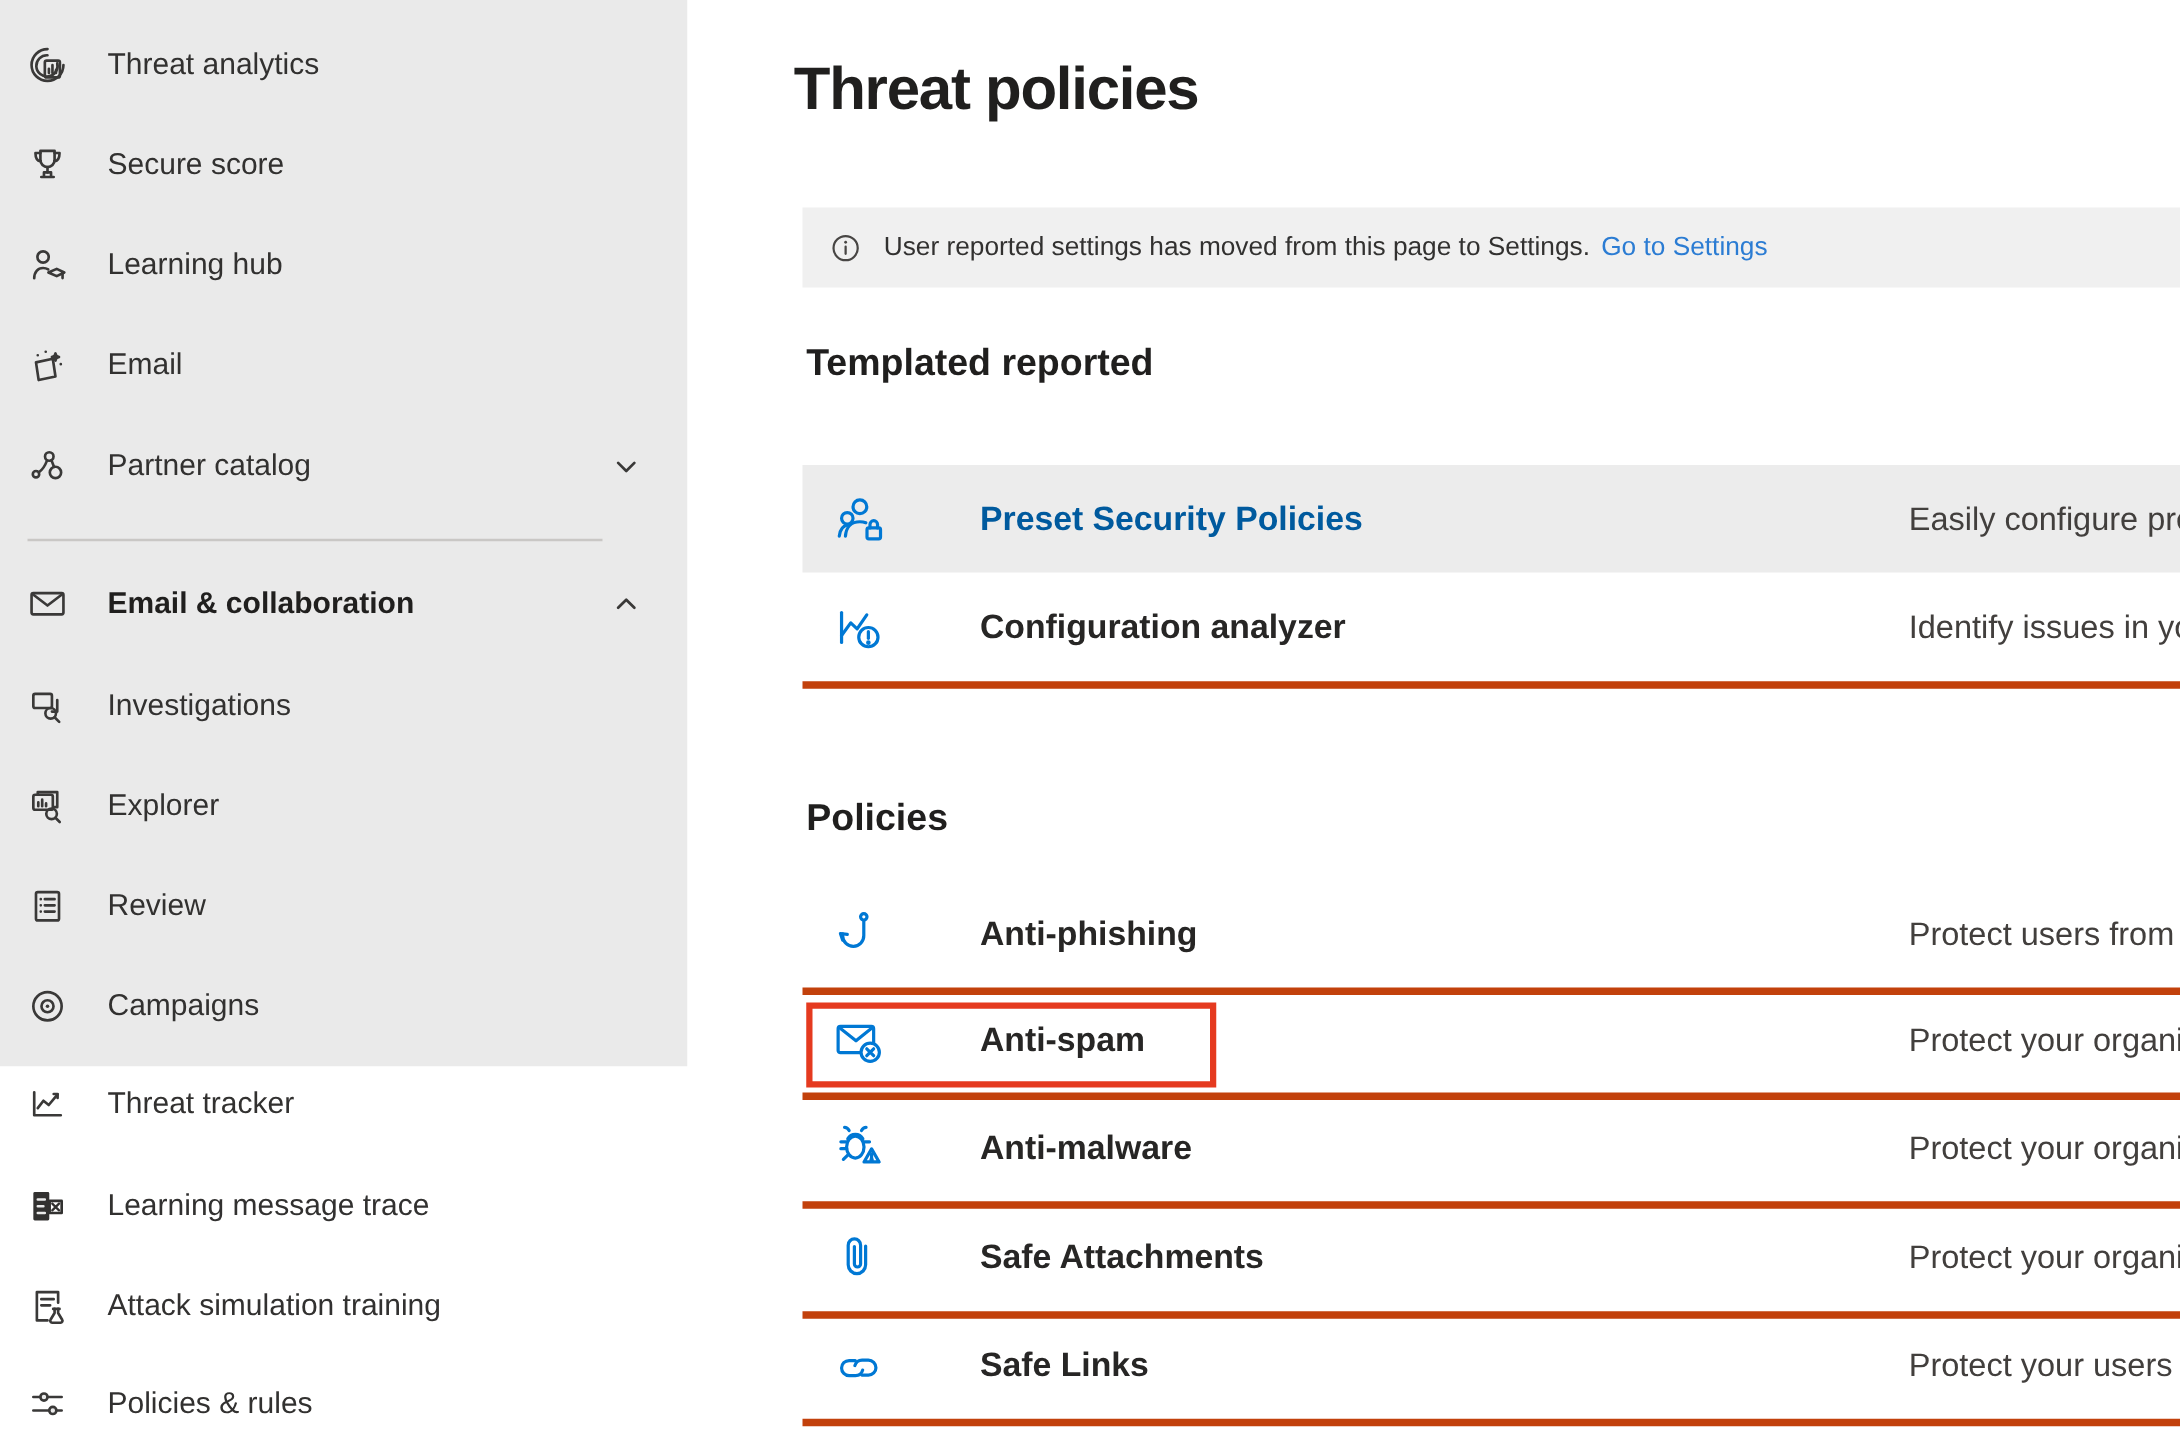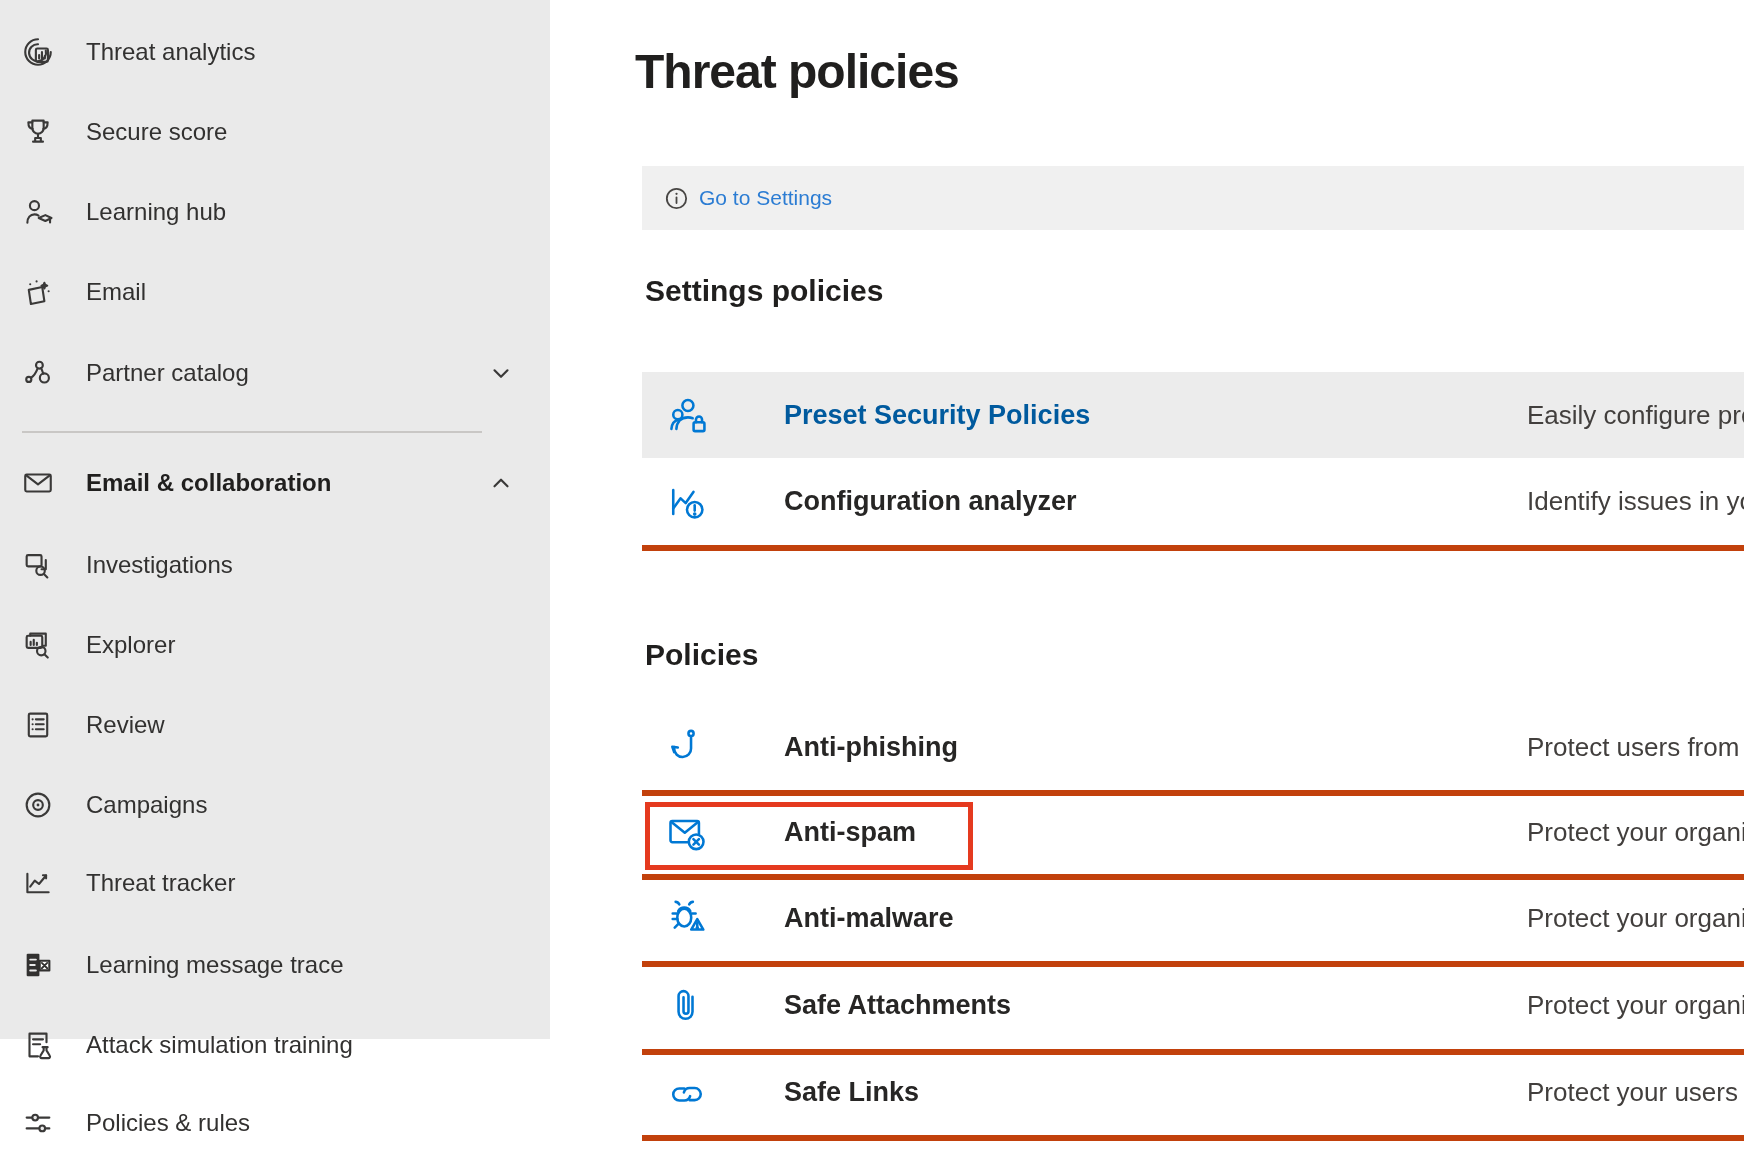--- a/index.html
+++ b/index.html
@@ -2,21 +2,21 @@
 <html><head>
 <meta charset="utf-8">
 <style>
   html,body{margin:0;padding:0;}
   body{
     width:1744px;height:1151px;overflow:hidden;position:relative;
     background:#ffffff;font-family:"Liberation Sans","DejaVu Sans",sans-serif;
     -webkit-font-smoothing:antialiased;
   }
   
-  #sidebar{position:absolute;left:0;top:0;width:550px;height:1039px;background:#eaeaea;}
+  #sidebar{position:absolute;left:0;top:0;width:550px;height:853px;background:#eaeaea;}
   .nav-item{position:absolute;left:0;width:550px;height:80px;display:flex;align-items:center;cursor:pointer;}
   .nav-icon{width:36px;height:36px;margin-left:20px;flex:0 0 36px;display:flex;align-items:center;justify-content:center;}
   .nav-icon svg{width:34px;height:34px;fill:none;stroke:#3a3938;stroke-width:1.5;stroke-linecap:round;stroke-linejoin:round;}
   .nav-label{margin-left:30px;font-size:24px;color:#323130;white-space:nowrap;}
   .nav-item.bold .nav-label{font-weight:700;color:#201f1e;}
   .nav-chevron{position:absolute;left:488px;top:50%;margin-top:-13px;width:26px;height:26px;}
   .nav-chevron svg{width:26px;height:26px;fill:none;stroke:#3a3938;stroke-width:2;stroke-linecap:round;stroke-linejoin:round;}
   .nav-divider{position:absolute;left:22px;top:431px;width:460px;height:0;border-top:2px solid #c9c7c5;}
   
   #main{position:absolute;left:550px;top:0;width:1194px;height:1151px;background:#ffffff;}
@@ -226,24 +226,25 @@
   <h1 id="page-title">Threat policies</h1>
 
   <div class="banner">
     <span class="info-ic">
       <svg viewBox="0 0 24 24">
           <circle cx="12" cy="12" r="8.6"></circle>
           <path d="M12 11v5"></path>
           <path d="M12 7.8v.01" stroke-width="2"></path>
         </svg>
     </span>
+    <span class="banner-text">User reported settings has moved from this page to Settings.</span>
     <a class="banner-link">Go to Settings</a>
   </div>
 
-  <h2 class="sec-h" style="top:274px">Settings policies</h2>
+  <h2 class="sec-h" style="top:274px">Templated reported</h2>
 
   <div class="prow gray" style="top:372px;height:86px">
     <span class="row-icon">
       <svg viewBox="0 0 24 24">
           <circle cx="12.5" cy="6.8" r="3"></circle>
           <path d="M6.2 19.6c.3-3.9 2.6-6.3 6.3-6.3.95 0 1.8.15 2.6.45"></path>
           <circle cx="7" cy="11.8" r="2.5"></circle>
           <path d="M3.5 19.6c.2-2.7 1.5-4.5 3.8-5"></path>
           <rect x="15.6" y="16" width="5.9" height="4.8" rx="0.8"></rect>
           <path d="M16.9 16v-1.5a1.65 1.65 0 0 1 3.3 0V16"></path>

